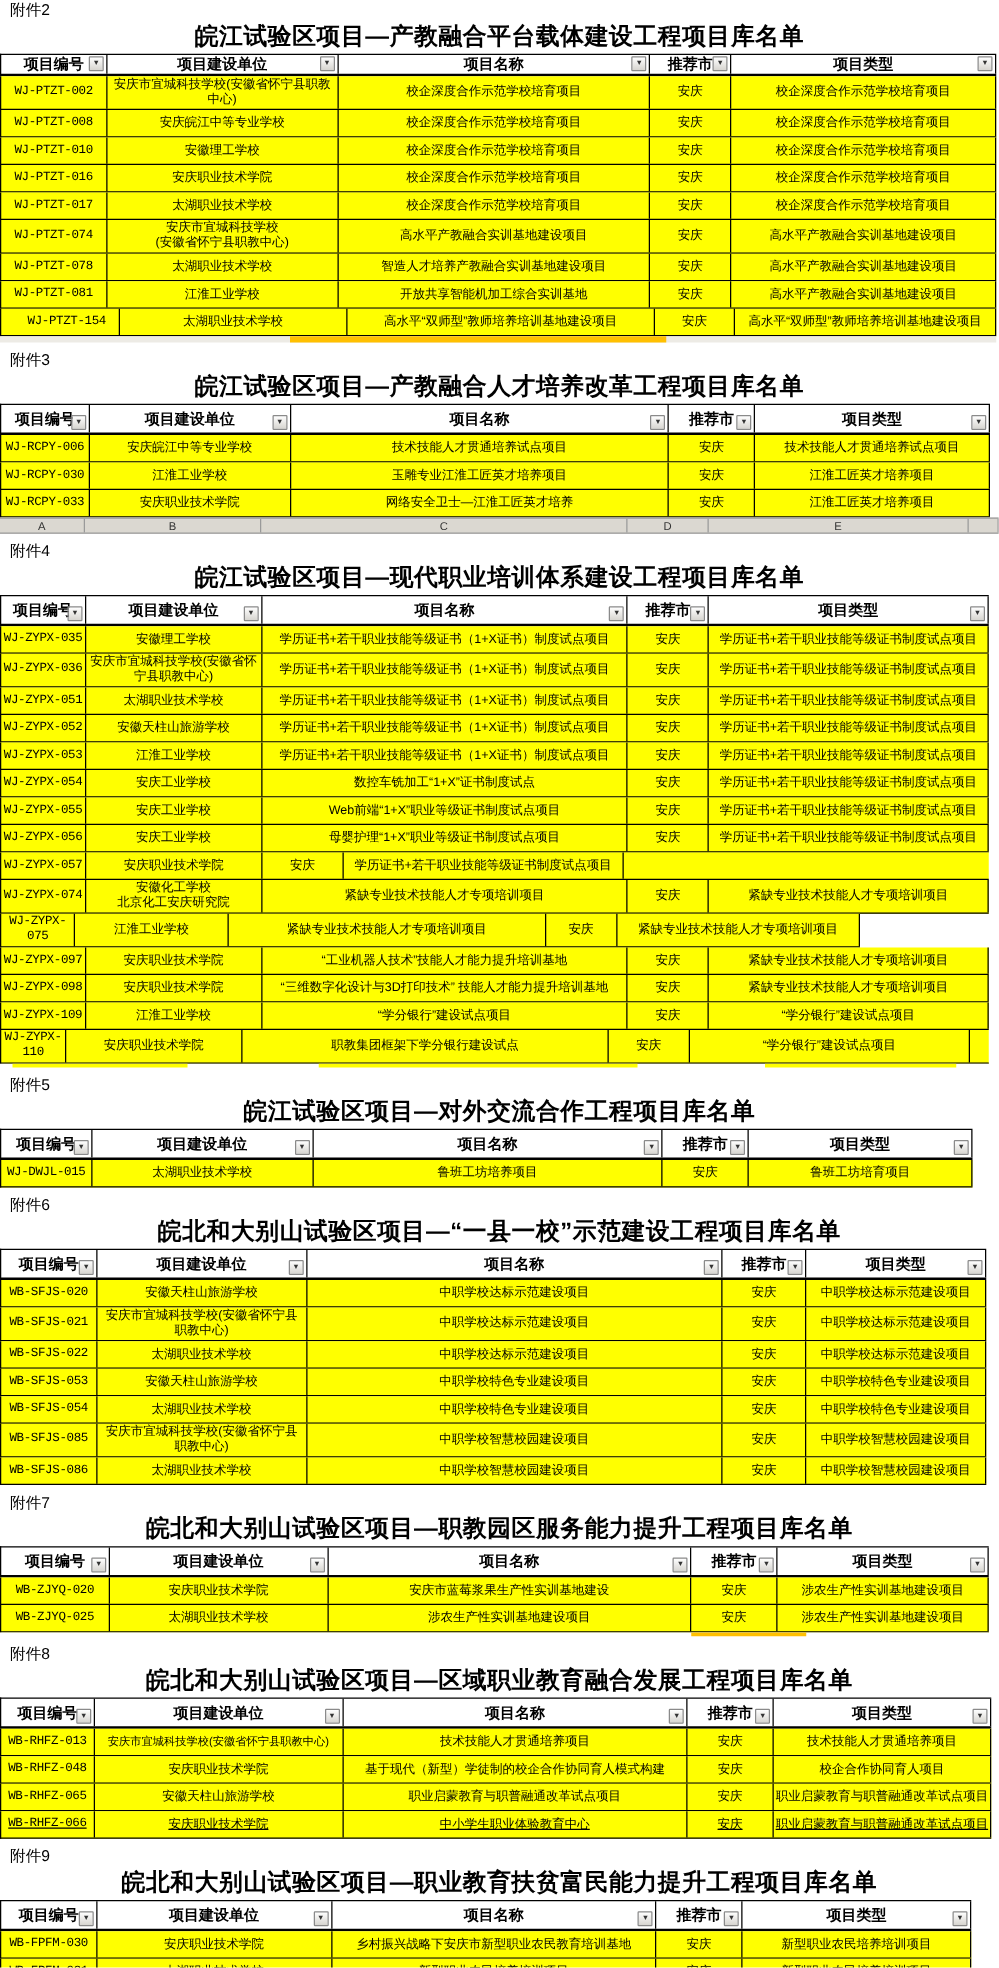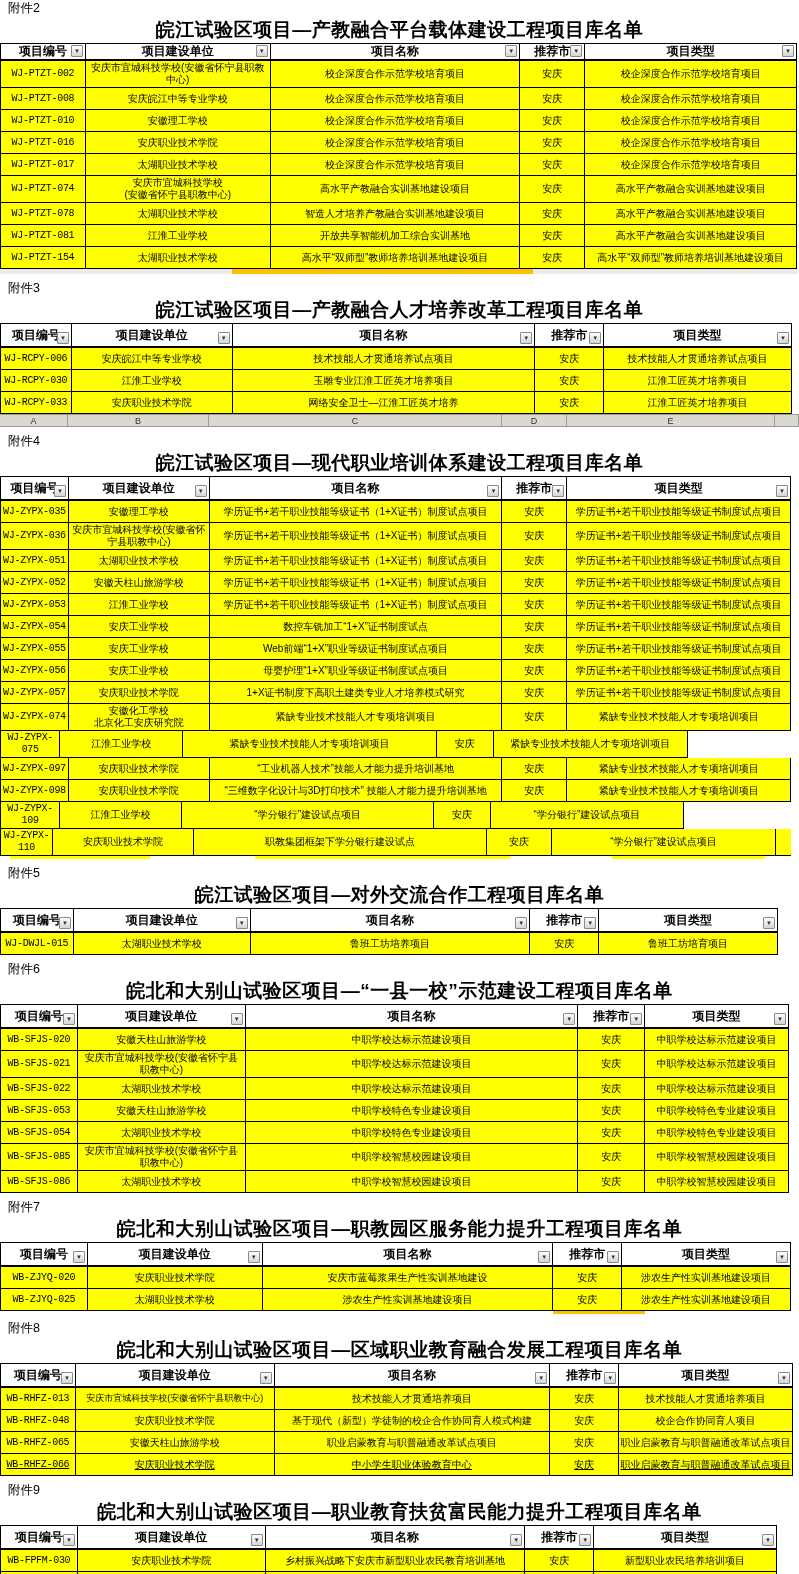--- a/index.html
+++ b/index.html
@@ -131,21 +131,21 @@
         <div class="dcell c-type" style="width: 212px;">高水平产教融合实训基地建设项目</div>
       </div>
       <div class="trow" style="width: 797px;">
         <div class="dcell c-id" style="width: 85px;">WJ-PTZT-081</div>
         <div class="dcell c-unit" style="width: 185px;">江淮工业学校</div>
         <div class="dcell c-name" style="width: 250px;">开放共享智能机加工综合实训基地</div>
         <div class="dcell c-city" style="width: 65px;">安庆</div>
         <div class="dcell c-type" style="width: 212px;">高水平产教融合实训基地建设项目</div>
       </div>
       <div class="trow" style="width: 797px;">
-        <div class="dcell c-id" style="width: 85px;">WJ-PTZT-154</div>
+        <div class="dcell c-id" style="width: 85px; margin-left: 11px;">WJ-PTZT-154</div>
         <div class="dcell c-unit" style="width: 185px;">太湖职业技术学校</div>
         <div class="dcell c-name" style="width: 250px;">高水平“双师型”教师培养培训基地建设项目</div>
         <div class="dcell c-city" style="width: 65px;">安庆</div>
         <div class="dcell c-type" style="width: 212px;">高水平“双师型”教师培养培训基地建设项目</div>
       </div>
       <div class="sliver" style="width: 797px;">
         <div class="seg" style="left: 232px; width: 301px; background: rgb(255, 192, 0);"></div>
       </div>
     </div>
     <div class="sec">
@@ -300,21 +300,20 @@
       <div class="trow" style="width: 791px;">
         <div class="dcell c-id" style="width: 68px;">WJ-ZYPX-056</div>
         <div class="dcell c-unit" style="width: 141px;">安庆工业学校</div>
         <div class="dcell c-name" style="width: 293px;">母婴护理“1+X”职业等级证书制度试点项目</div>
         <div class="dcell c-city" style="width: 65px;">安庆</div>
         <div class="dcell c-type" style="width: 224px;">学历证书+若干职业技能等级证书制度试点项目</div>
       </div>
       <div class="trow" style="width: 791px;">
         <div class="dcell c-id" style="width: 68px;">WJ-ZYPX-057</div>
         <div class="dcell c-unit" style="width: 141px;">安庆职业技术学院</div>
-        <div class="dcell c-name" style="width: 293px;">1+X证书制度下高职土建类专业人才培养模式研究</div>
         <div class="dcell c-city" style="width: 65px;">安庆</div>
         <div class="dcell c-type" style="width: 224px;">学历证书+若干职业技能等级证书制度试点项目</div>
       </div>
       <div class="trow" style="width: 791px;">
         <div class="dcell c-id" style="width: 68px;">WJ-ZYPX-074</div>
         <div class="dcell c-unit" style="width: 141px;">安徽化工学校
 北京化工安庆研究院</div>
         <div class="dcell c-name" style="width: 293px;">紧缺专业技术技能人才专项培训项目</div>
         <div class="dcell c-city" style="width: 65px;">安庆</div>
         <div class="dcell c-type" style="width: 224px;">紧缺专业技术技能人才专项培训项目</div>
@@ -333,21 +332,21 @@
         <div class="dcell c-city" style="width: 65px;">安庆</div>
         <div class="dcell c-type" style="width: 224px;">紧缺专业技术技能人才专项培训项目</div>
       </div>
       <div class="trow" style="width: 791px;">
         <div class="dcell c-id" style="width: 68px;">WJ-ZYPX-098</div>
         <div class="dcell c-unit" style="width: 141px;">安庆职业技术学院</div>
         <div class="dcell c-name" style="width: 293px;">“三维数字化设计与3D打印技术” 技能人才能力提升培训基地</div>
         <div class="dcell c-city" style="width: 65px;">安庆</div>
         <div class="dcell c-type" style="width: 224px;">紧缺专业技术技能人才专项培训项目</div>
       </div>
-      <div class="trow" style="width: 684px;">
+      <div class="trow" style="width: 791px; justify-content: flex-end;">
         <div class="dcell c-id" style="width: 68px;">WJ-ZYPX-109</div>
         <div class="dcell c-unit" style="width: 141px;">江淮工业学校</div>
         <div class="dcell c-name" style="width: 293px;">“学分银行”建设试点项目</div>
         <div class="dcell c-city" style="width: 65px;">安庆</div>
         <div class="dcell c-type" style="width: 224px;">“学分银行”建设试点项目</div>
       </div>
       <div class="trow" style="width: 791px;">
         <div class="dcell c-id" style="width: 52px;">WJ-ZYPX-110</div>
         <div class="dcell c-unit" style="width: 141px;">安庆职业技术学院</div>
         <div class="dcell c-name" style="width: 293px;">职教集团框架下学分银行建设试点</div>

